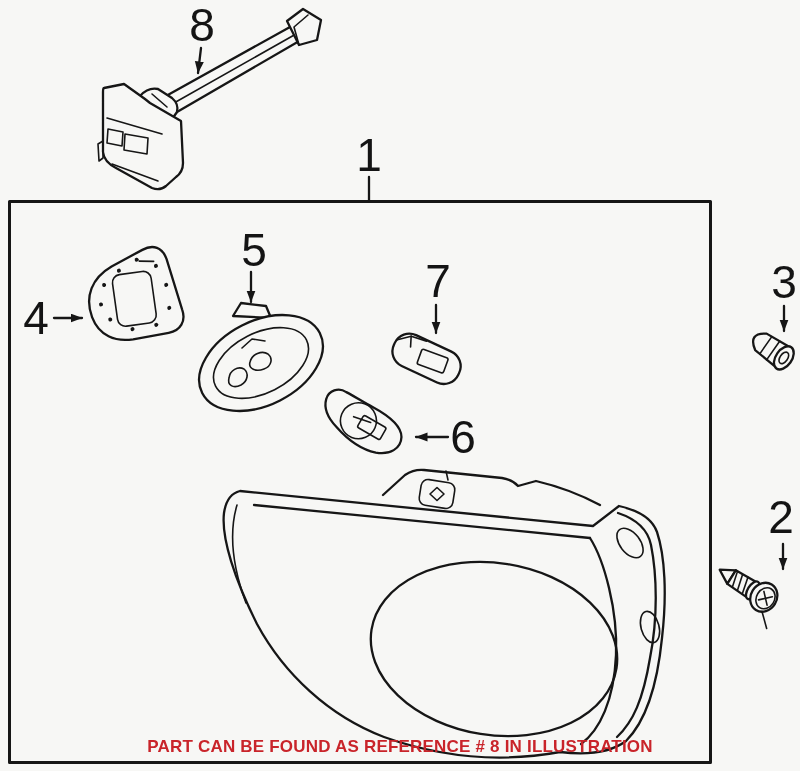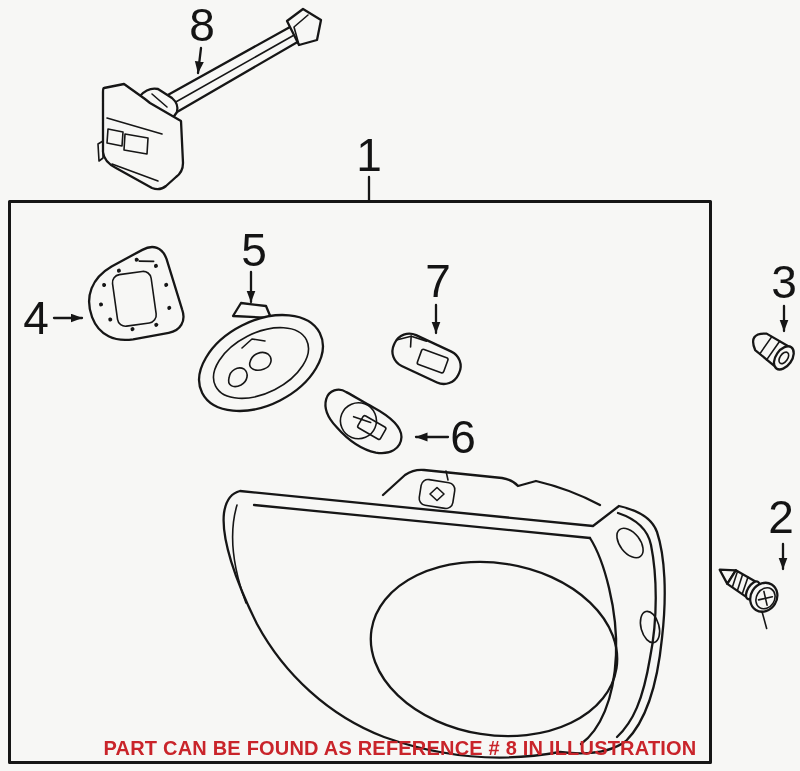--- a/index.html
+++ b/index.html
@@ -12,21 +12,21 @@
   .art   { stroke:#161616; fill:none; stroke-width:2.3; stroke-linecap:round; stroke-linejoin:round; }
   .fillbg{ fill:#f7f7f5; }
   .thin  { stroke-width:1.6; }
   .thick { stroke-width:3; }
   .callout {
     position:absolute; z-index:2; transform:translate(-50%,-50%);
     font-size:46px; line-height:1; color:#141414; user-select:none;
   }
   .note {
     position:absolute; z-index:3; top:737px; left:50%; transform:translateX(-50%);
-    font-size:20px; font-weight:bold; letter-spacing:.2px; white-space:nowrap;
+    font-size:17px; font-weight:bold; letter-spacing:.2px; white-space:nowrap;
     color:#c9242a;
   }
 </style>
 </head>
 <body>
 
 <div id="stage">
 
   <svg id="lineart" width="800" height="771" viewBox="0 0 800 771">
     <defs>

